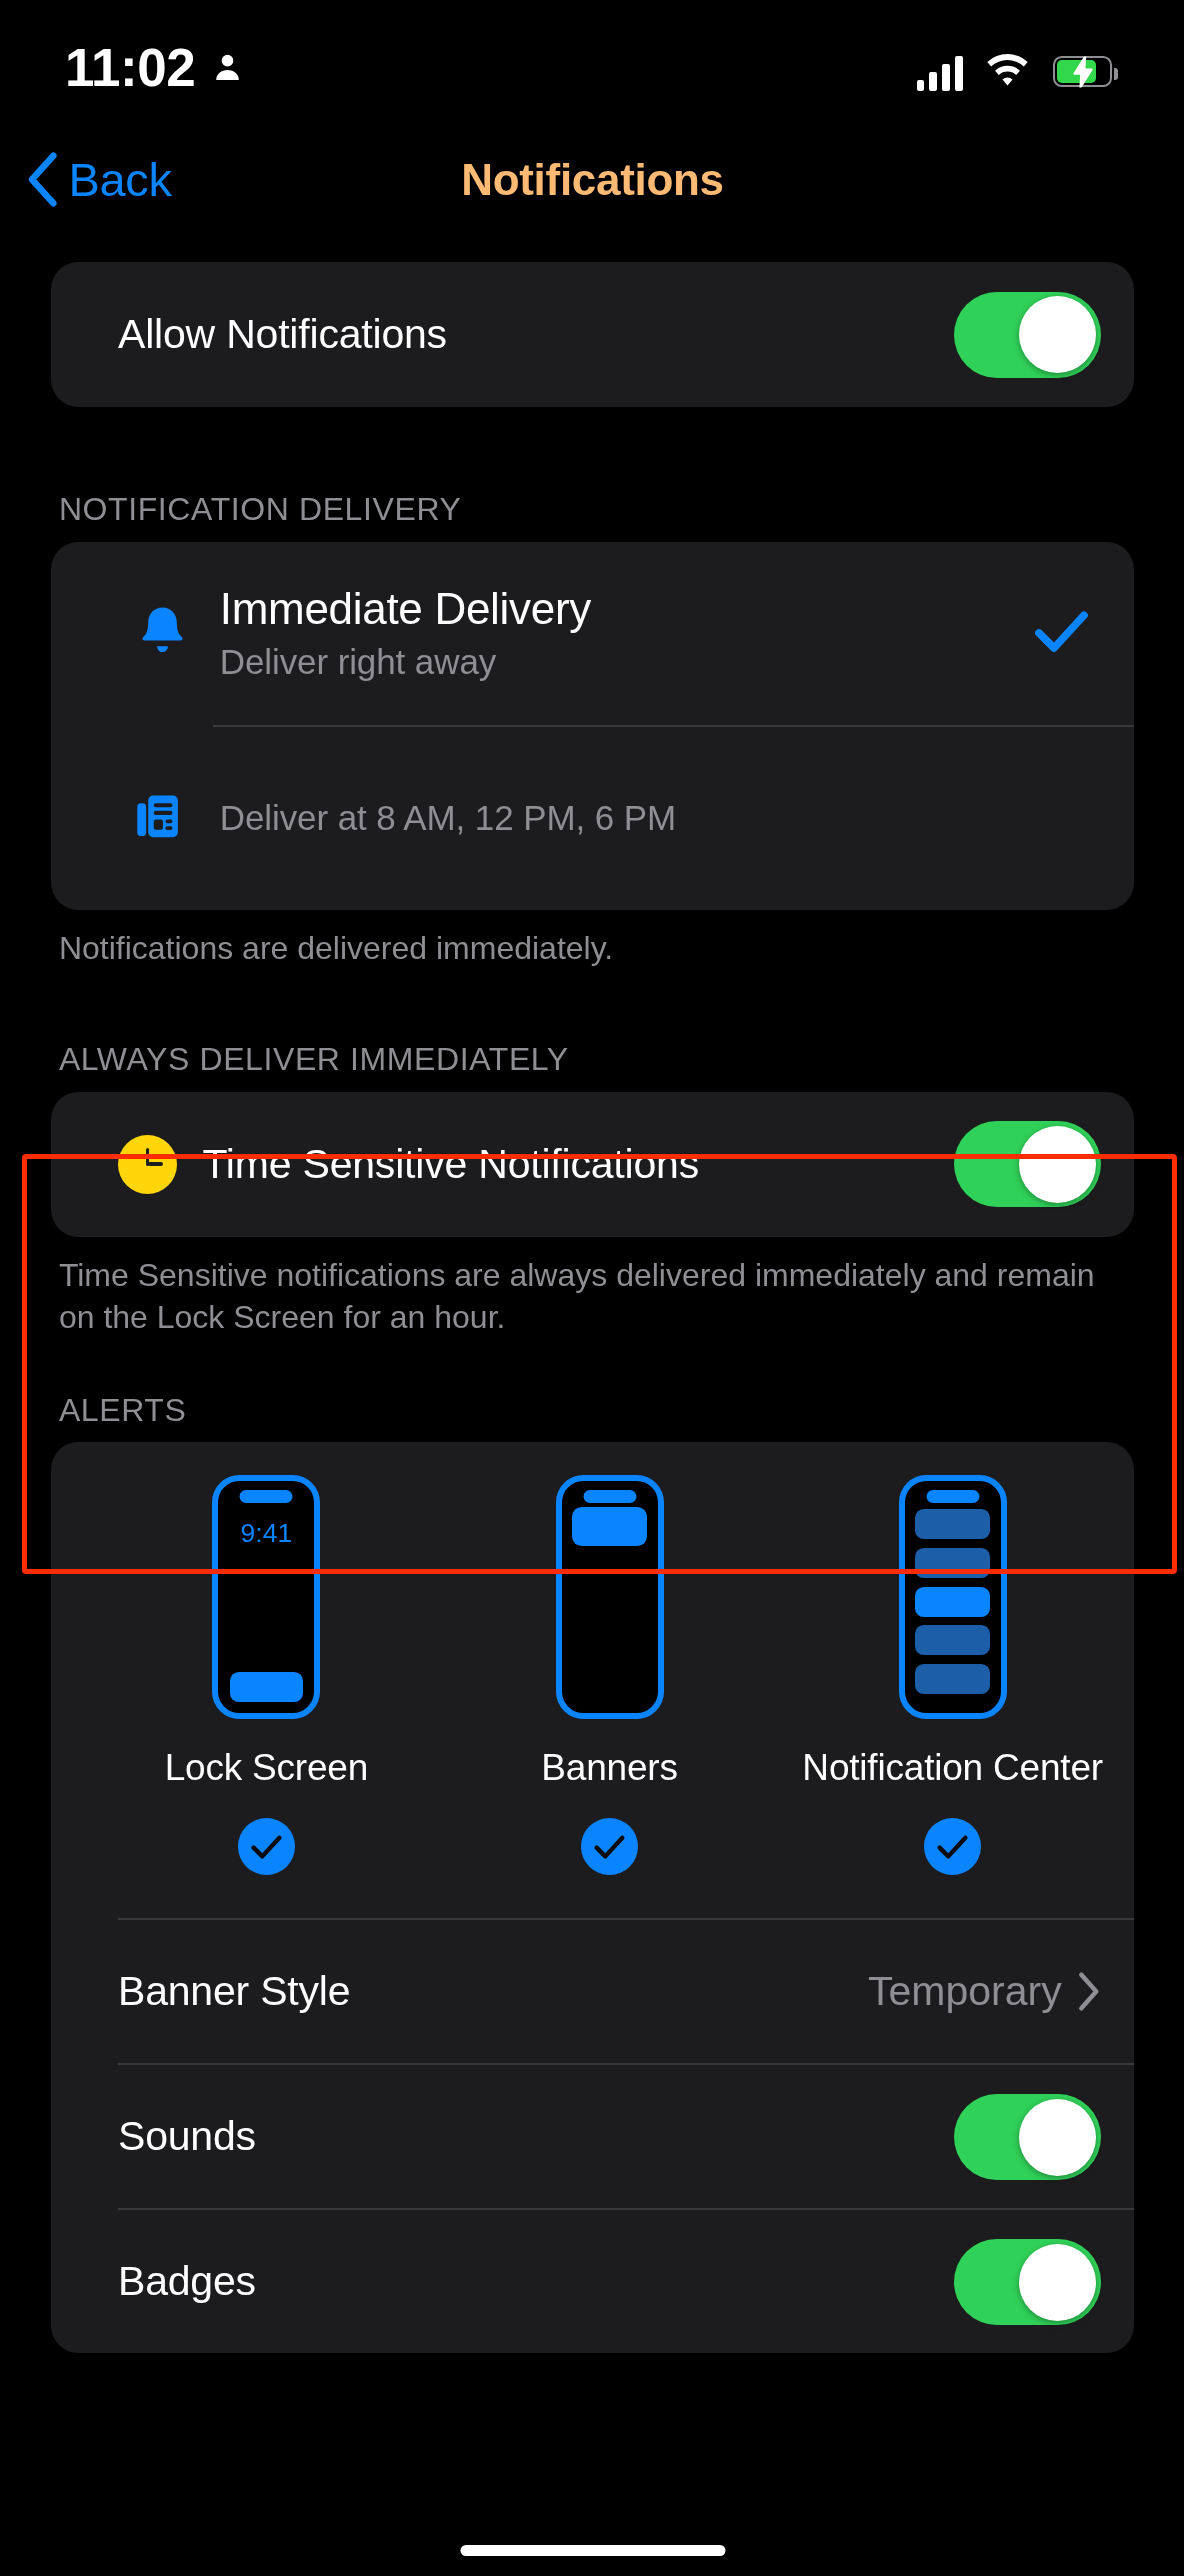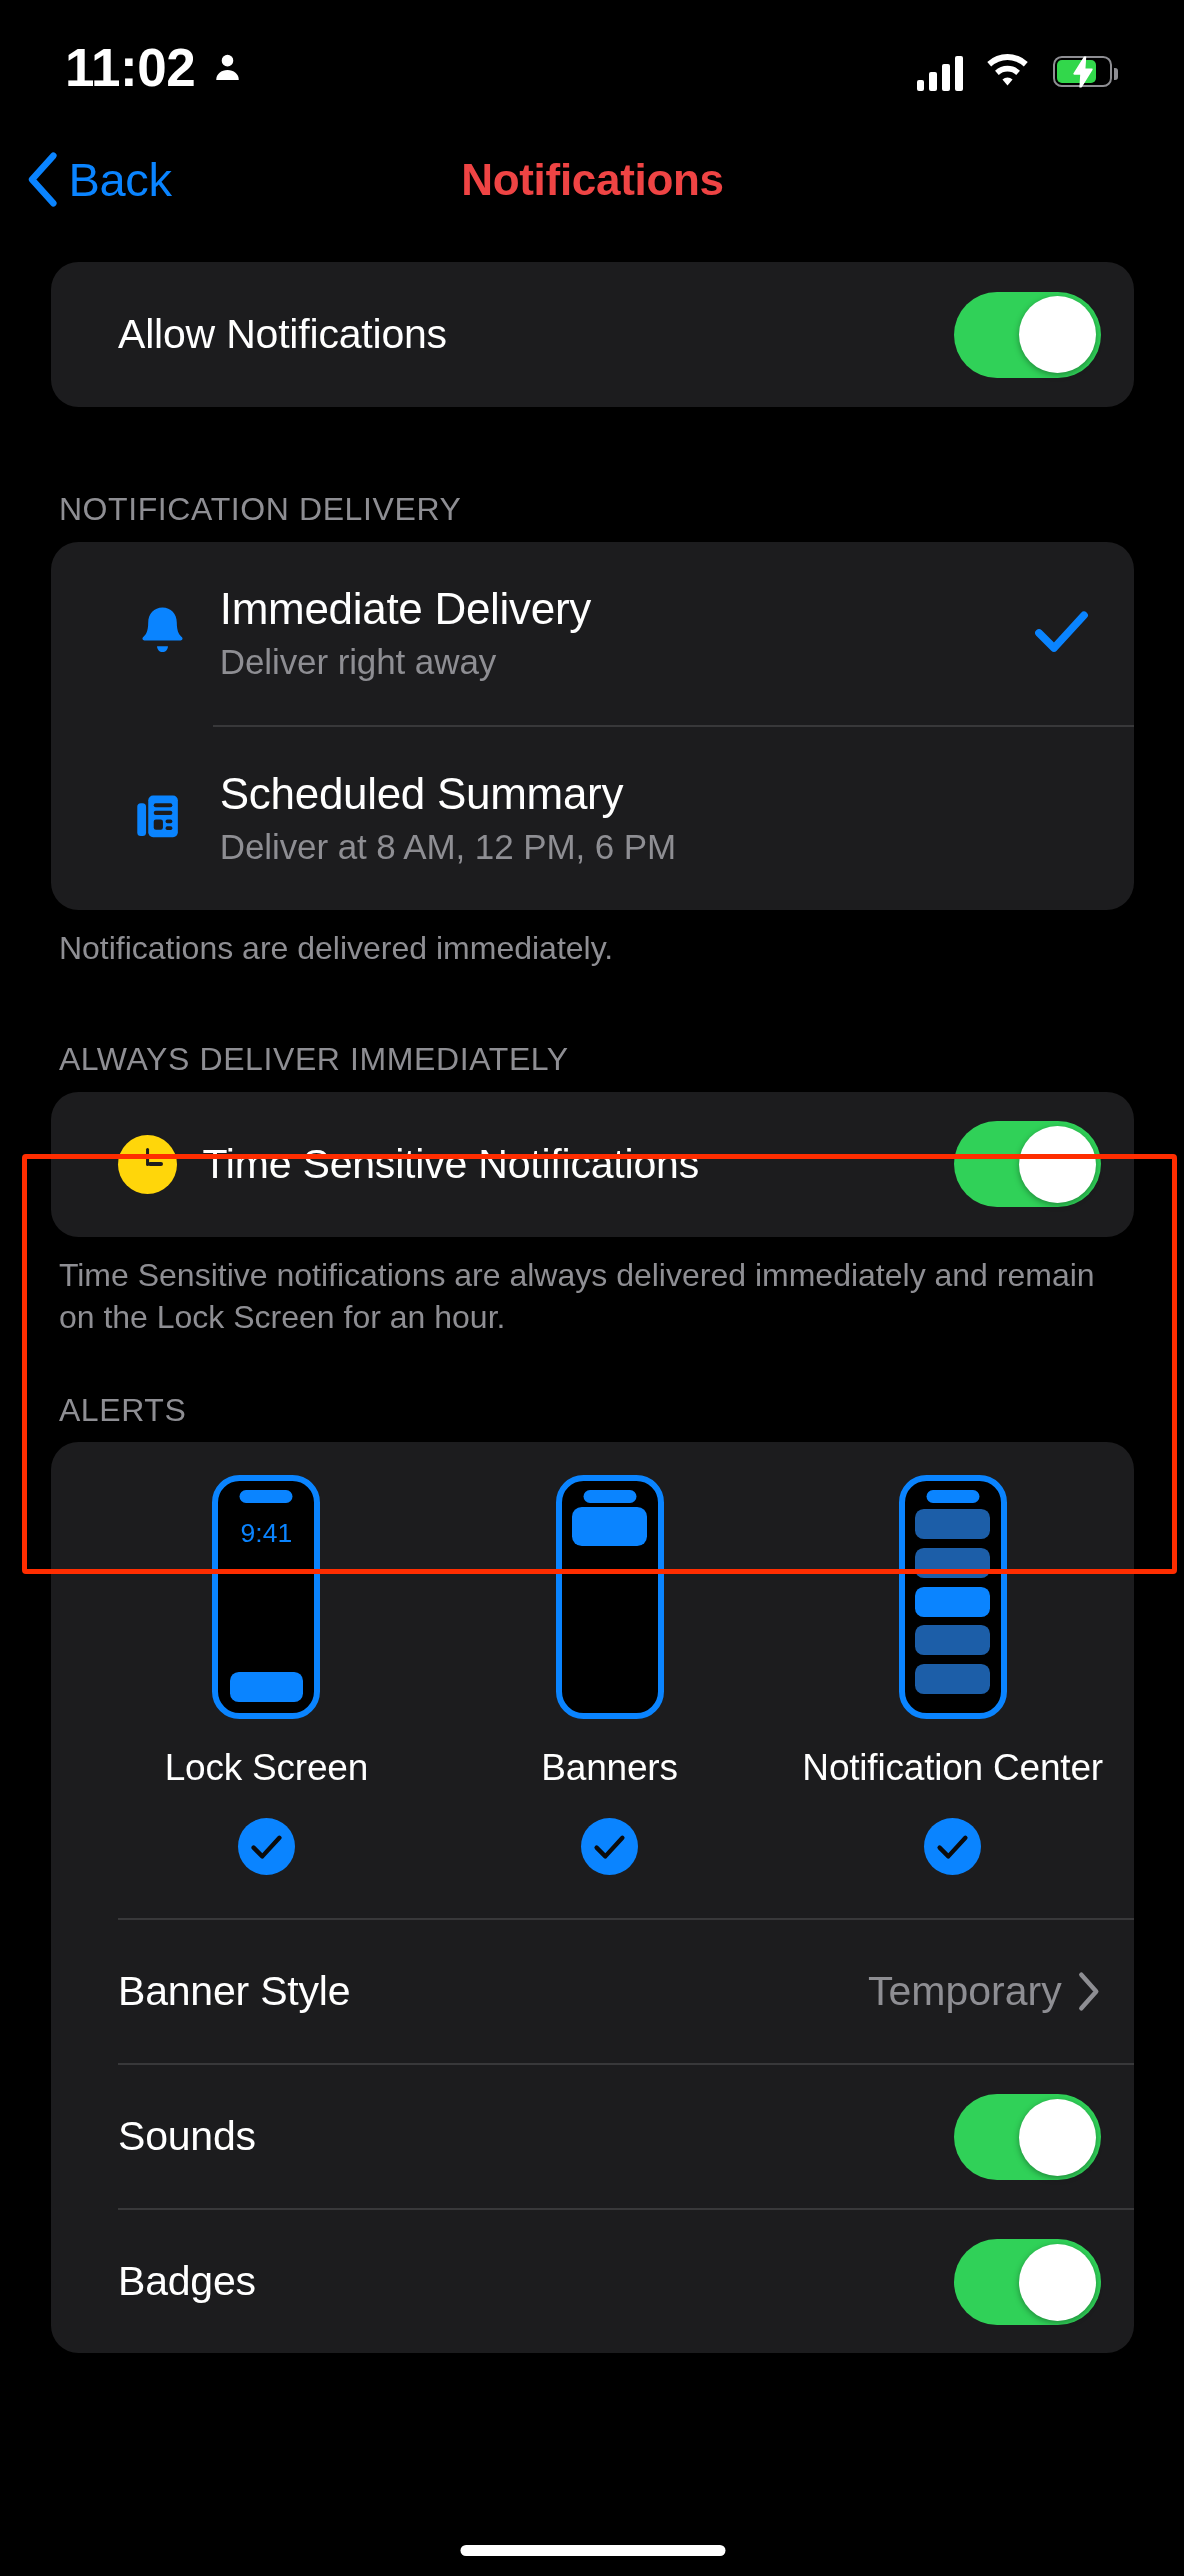--- a/index.html
+++ b/index.html
@@ -107,21 +107,21 @@
   .nav-back-label {
     color: #0a84ff;
     font-size: 47px;
     font-weight: 400;
     letter-spacing: -0.3px;
   }
   .nav-title {
     position: absolute;
     left: 0; right: 0;
     text-align: center;
-    color: #ef4444;
+    color: #fdba74;
     font-size: 44px;
     font-weight: 700;
     letter-spacing: -0.3px;
   }
 
   
   .content { position: absolute; top: 231px; left: 0; width: 1185px; }
 
   .card {
     background: #1c1c1e;
@@ -434,21 +434,20 @@
             <rect x="1.5" y="6" width="4" height="15" rx="1.6" fill="#0a84ff"></rect>
             <rect x="6.5" y="2.5" width="13.5" height="19" rx="2.2" fill="#0a84ff"></rect>
             <rect x="9" y="6" width="8.5" height="1.9" rx="0.9" fill="#1c1c1e"></rect>
             <rect x="9" y="9.5" width="8.5" height="1.9" rx="0.9" fill="#1c1c1e"></rect>
             <rect x="9" y="13.5" width="4.2" height="4.6" rx="1" fill="#1c1c1e"></rect>
             <rect x="14.4" y="13.5" width="3.1" height="1.7" rx="0.8" fill="#1c1c1e"></rect>
             <rect x="14.4" y="16.5" width="3.1" height="1.7" rx="0.8" fill="#1c1c1e"></rect>
           </svg>
         </span>
         <span class="delivery-text">
-          <span class="delivery-title" style="display:block">Scheduled Summary</span>
           <span class="delivery-sub" style="display:block">Deliver at 8 AM, 12 PM, 6 PM</span>
         </span>
       </div>
     </div>
     <div class="group-footer">Notifications are delivered immediately.</div>
 
     <div style="height:71px"></div>
     <div class="group-header">ALWAYS DELIVER IMMEDIATELY</div>
     <div class="card">
       <div class="row" style="min-height:145px">

